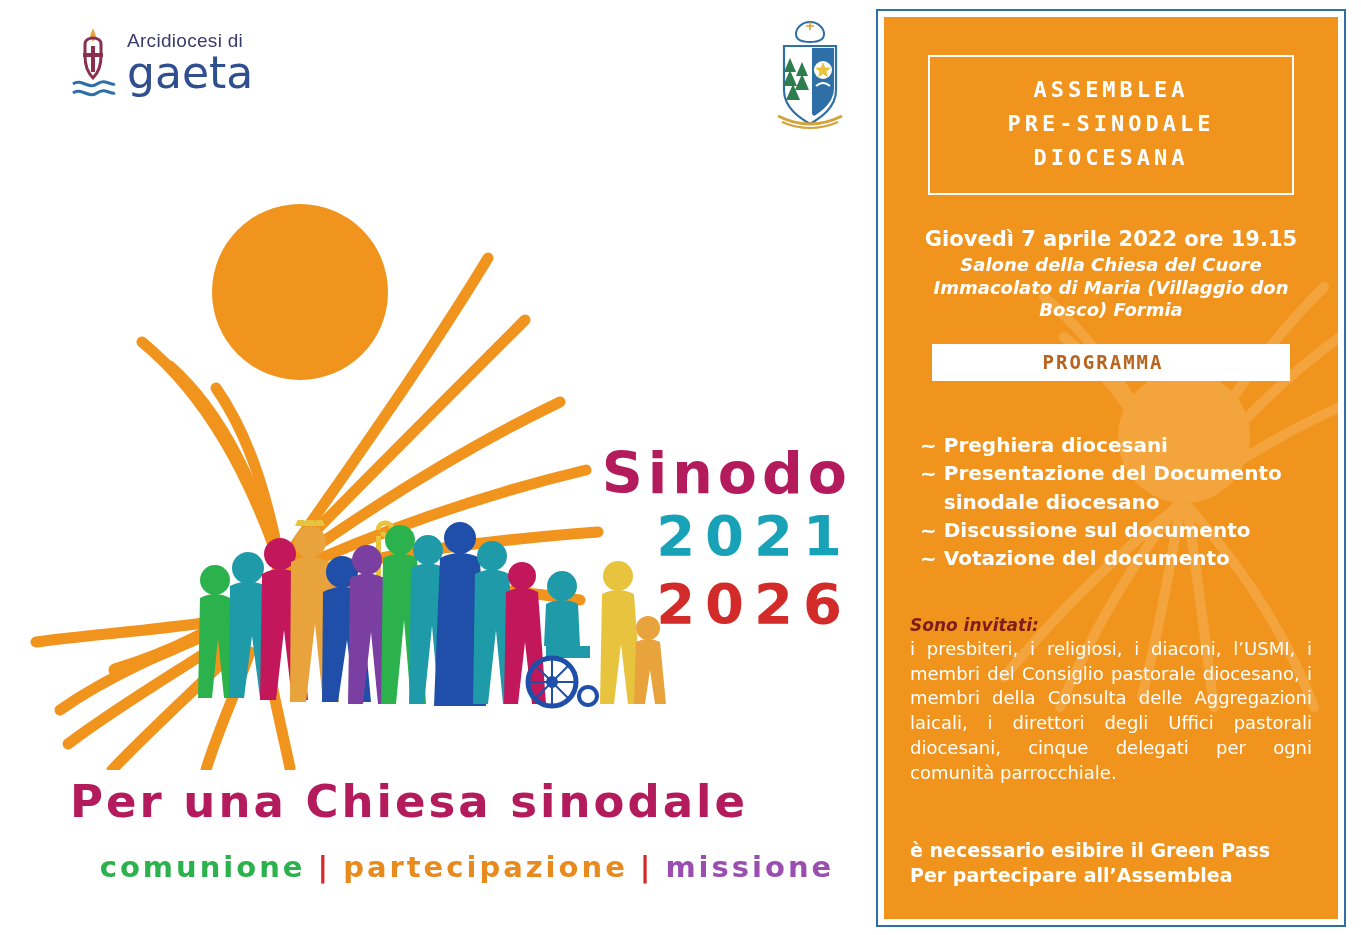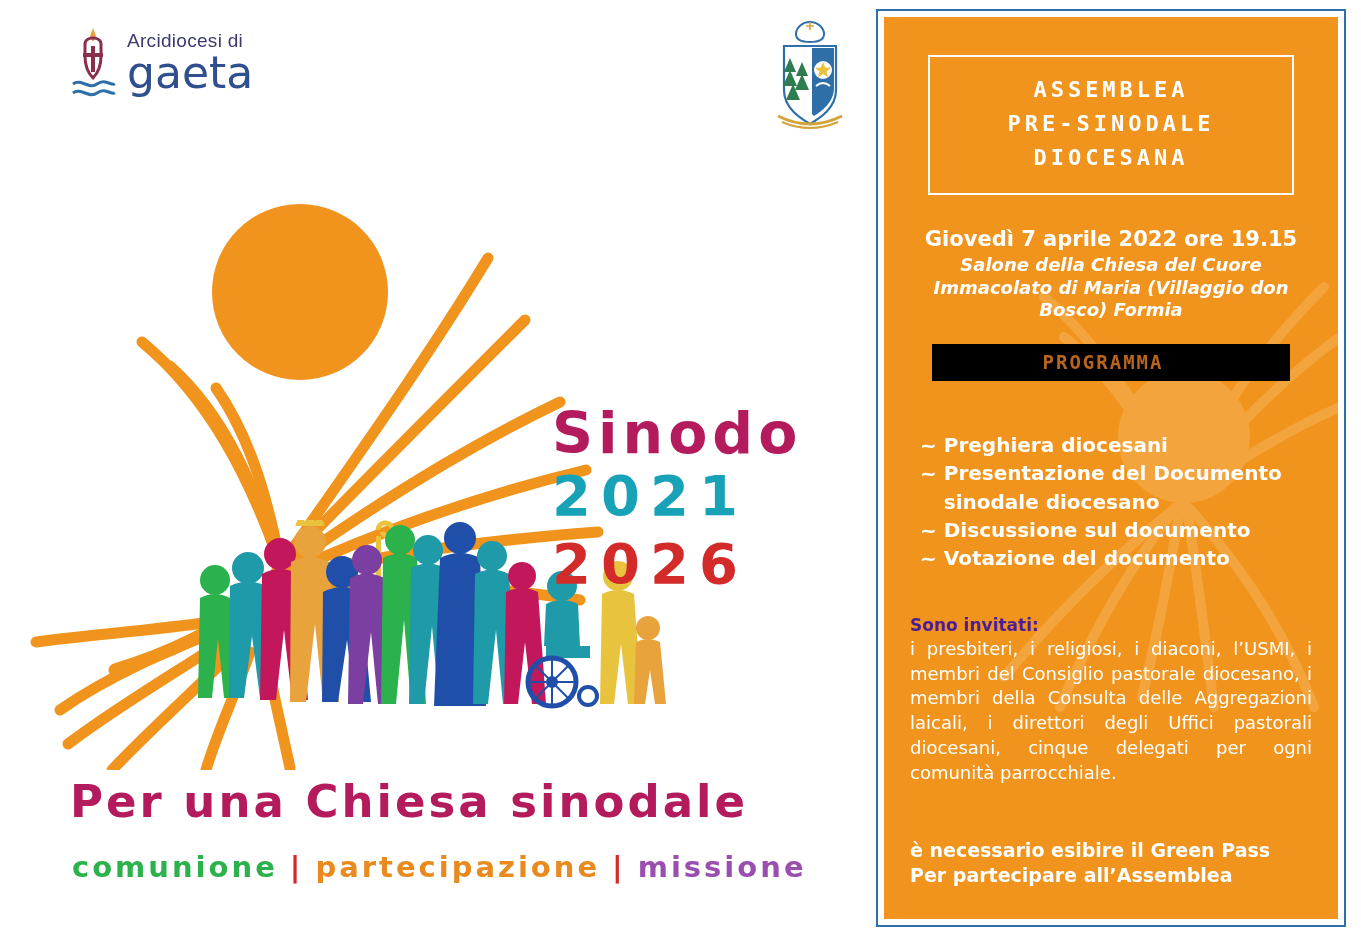--- a/index.html
+++ b/index.html
@@ -68,22 +68,23 @@
   
   .sinodo-logo {
     position: absolute;
     left: 20px; top: 130px;
     width: 600px; height: 640px;
   }
 
   
   .title-stack {
     position: absolute;
-    left: 552px; top: 405px;
+    left: 552px; top: 445px;
     width: 300px;
+    text-align: right;
   }
   .t-sinodo {
     font-family: "DejaVu Sans", sans-serif;
     font-size: 57px;
     font-weight: 700;
     color: #b31b5c;
     letter-spacing: 5px;
     line-height: 1;
   }
   .t-2021 {
@@ -115,20 +116,21 @@
   }
   .subtagline {
     position: absolute;
     left: 72px; top: 850px;
     width: 790px;
     font-family: "DejaVu Sans", sans-serif;
     font-size: 29px;
     font-weight: 700;
     letter-spacing: 3px;
     white-space: nowrap;
+    text-align: center;
   }
   .sub-comunione { color: #2bb24c; }
   .sub-sep { color: #d32a2a; margin: 0 12px; }
   .sub-partecipazione { color: #e98a1f; }
   .sub-missione { color: #9a4fb0; }
 
   
   .right-outer {
     position: absolute;
     left: 876px; top: 9px;
@@ -187,21 +189,21 @@
     font-size: 18px;
     font-style: italic;
     font-weight: 700;
     color: #ffffff;
     line-height: 1.25;
     padding: 0 10px;
   }
 
   .program-banner {
     margin: 22px 22px 0 22px;
-    background: #000000;
+    background: #ffffff;
     text-align: center;
     padding: 7px 16px 8px 0;
   }
   .program-banner-text {
     font-family: "DejaVu Sans Mono", monospace;
     font-size: 19px;
     font-weight: 700;
     color: #b8641c;
     letter-spacing: 2px;
   }
@@ -223,21 +225,22 @@
   .program-item .tilde { font-weight: 700; }
   .program-item .txt { display: block; }
 
   .invited-block {
     margin-top: 42px;
   }
   .invited-title {
     font-family: "DejaVu Sans", sans-serif;
     font-size: 17px;
     font-weight: 700;
-    color: #4c1d95;
+    color: #7f1d1d;
+    font-style: italic;
   }
   .invited-body {
     margin-top: 2px;
     font-family: "DejaVu Sans", sans-serif;
     font-size: 18px;
     color: #ffffff;
     line-height: 1.38;
     text-align: justify;
   }
 

